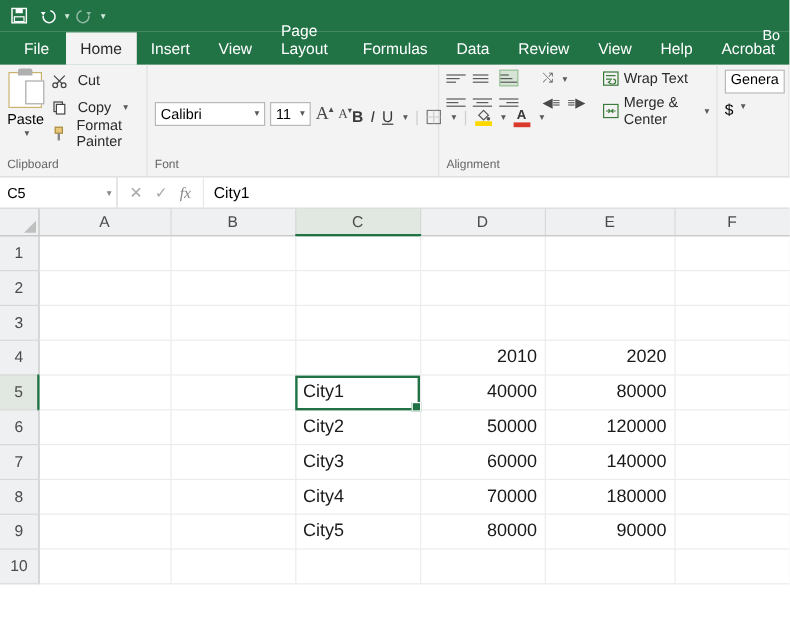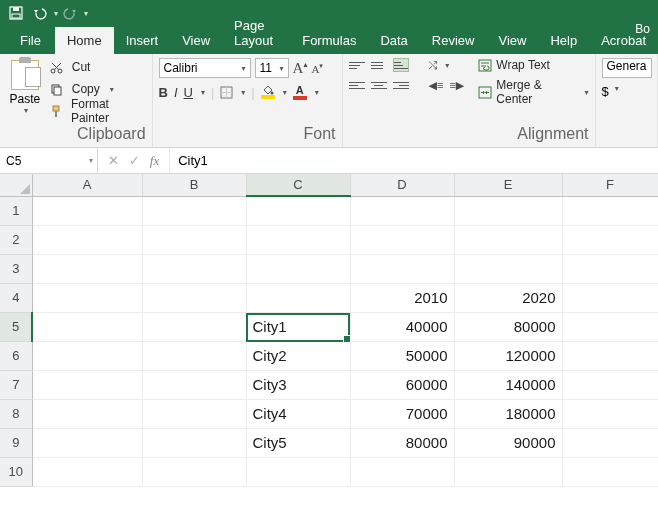--- a/index.html
+++ b/index.html
@@ -13,21 +13,21 @@
 
   
   .tabs { background: #217346; height: 28px; display: flex; align-items: flex-end; padding-left: 6px; color: #fff; font-size: 13px; }
   .tab { padding: 6px 12px 6px 12px; cursor: pointer; }
   .tab.active { background: #f3f3f3; color: #2a2a2a; }
   .tab.file { padding: 6px 14px; }
 
   
   .ribbon { background: #f3f3f3; border-bottom: 1px solid #d4d4d4; height: 94px; display: flex; }
   .group { border-right: 1px solid #e1e1e1; display: flex; flex-direction: column; justify-content: space-between; padding: 4px 6px 2px 6px; }
-  .group-label { text-align: right; font-size: 16px; color: #666; padding: 1px 0 2px 0; }
+  .group-label { text-align: left; font-size: 10px; color: #666; padding: 1px 0 2px 0; }
   .group-body { flex: 1; display: flex; }
 
   
   .paste-col { display: flex; flex-direction: column; align-items: center; width: 40px; text-align: right; }
   .paste-icon { width: 28px; height: 30px; background: #fff; border: 1px solid #c9b26e; position: relative; margin-top: 2px; }
   .paste-icon::before { content:""; position:absolute; top:-4px; left:7px; width:12px; height:6px; background:#b0b0b0; border-radius:2px 2px 0 0; }
   .paste-icon::after { content:""; position:absolute; bottom:2px; right:-3px; width:14px; height:18px; background:#fff; border:1px solid #a9a9a9; }
   .paste-label { font-size: 12px; margin-top: 2px; }
   .clip-rows { display:flex; flex-direction:column; gap:4px; margin-left:6px; font-size:12px; color:#2a2a2a; }
   .clip-row { display:flex; align-items:center; gap:8px; height:18px; }
@@ -179,21 +179,21 @@
               </svg>
           </span>
           <span>Format Painter</span>
         </div>
       </div>
     </div>
     <div class="group-label">Clipboard</div>
   </div>
 
   <div class="group font-group">
-    <div class="group-body" style="flex-direction:column">
+    <div class="group-body" style="flex-direction:row">
       <div class="font-top">
         <div class="combo name">
             <span>Calibri</span>
             <span class="caret" style="margin-left:auto">▾</span>
           </div>
         <div class="combo size">
             <span>11</span>
             <span class="caret" style="margin-left:auto">▾</span>
           </div>
         <span class="aa big">A<sup style="font-size:8px">▴</sup></span>

